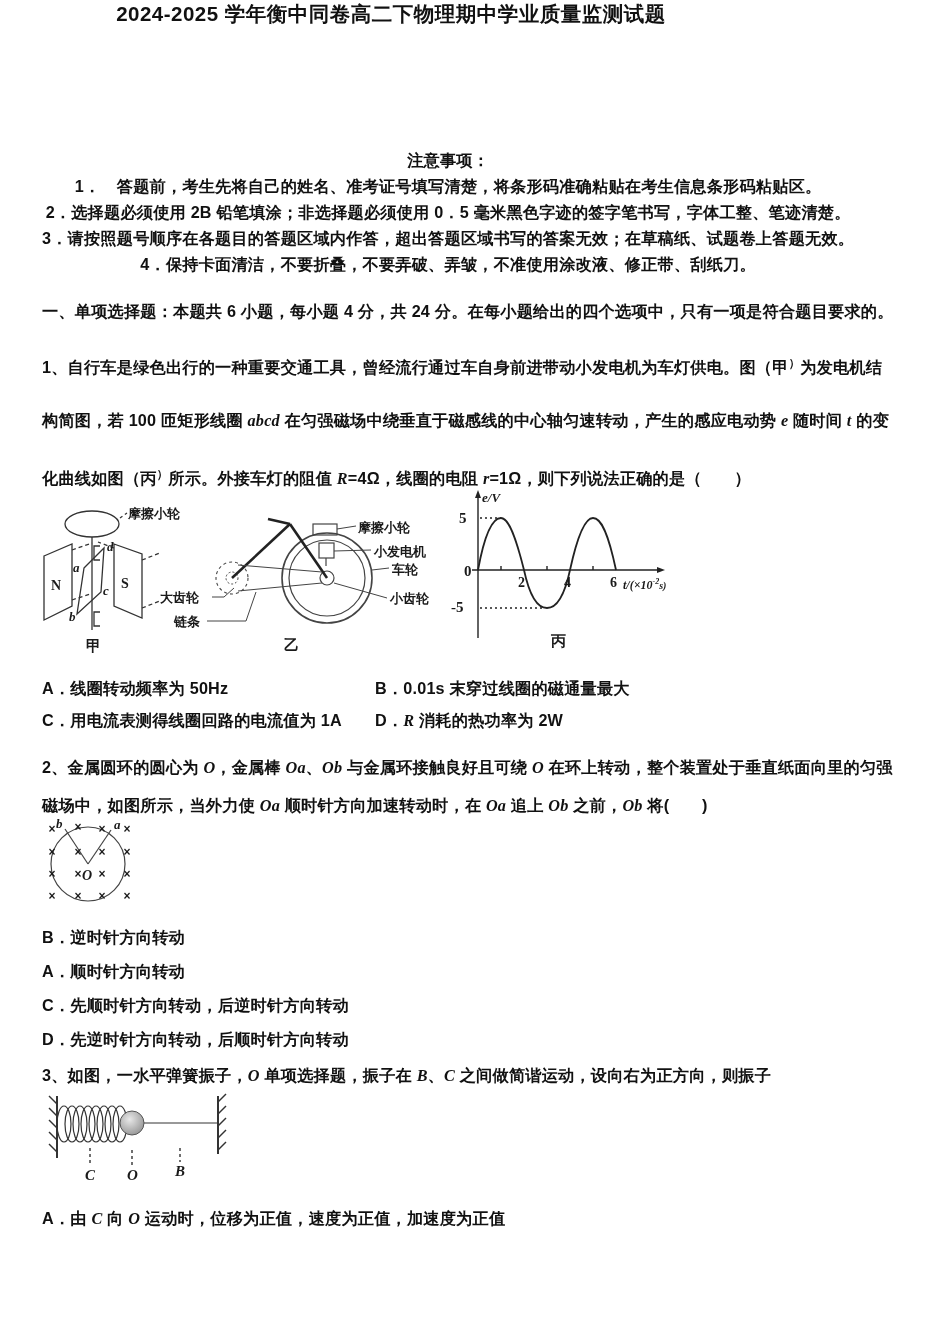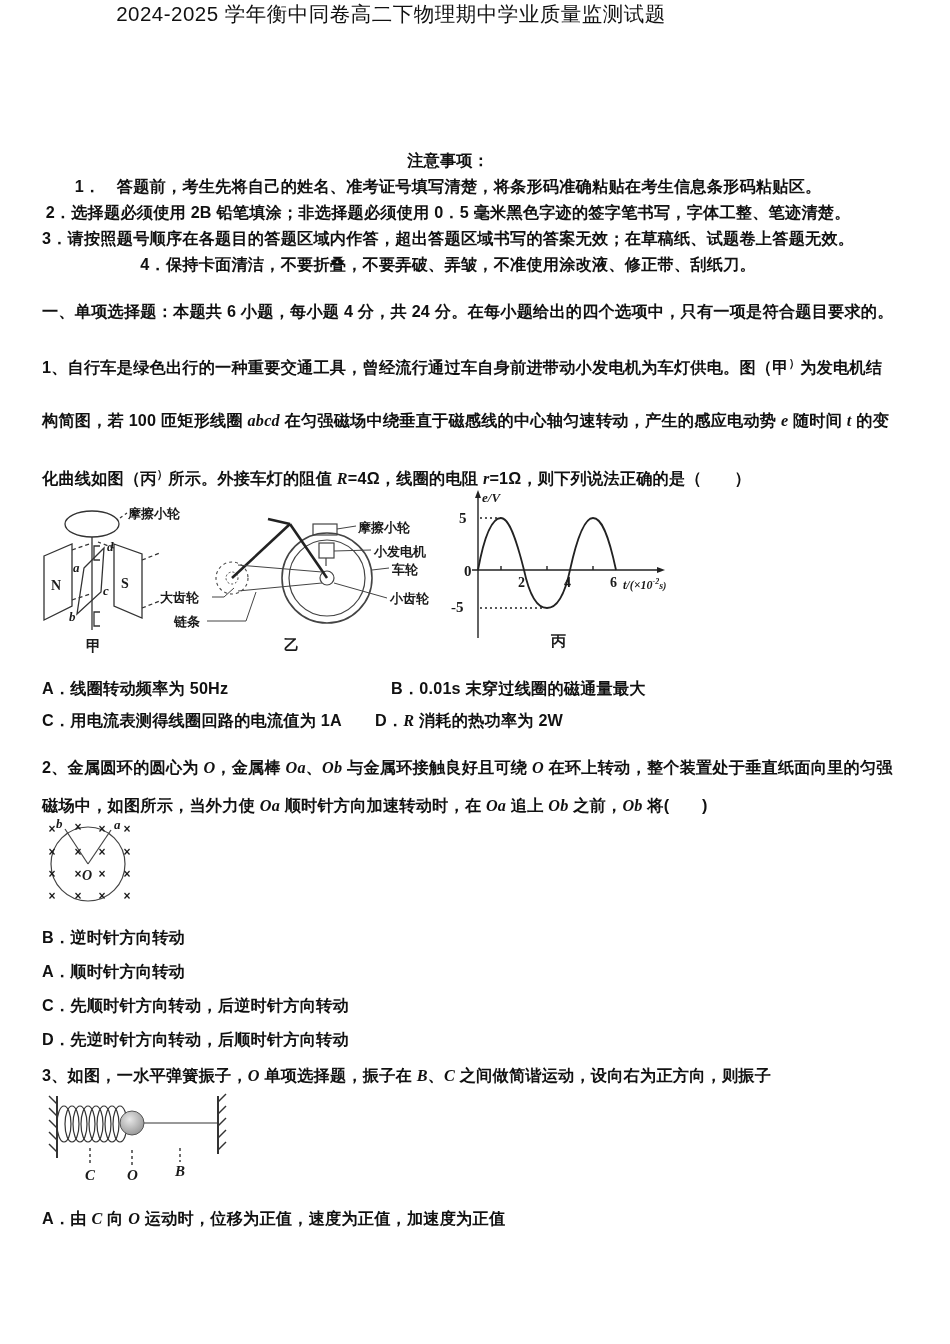--- a/index.html
+++ b/index.html
@@ -6,21 +6,21 @@
   html,body { background:#ffffff; }
   body {
     width:950px; height:1344px;
     font-family:"Liberation Sans","DejaVu Sans",sans-serif;
     color:#111;
   }
   .page { position:relative; width:950px; height:1344px; overflow:hidden; background:#fff; }
   .abs { position:absolute; }
   .title {
     left:0; top:108; width:782px; text-align:center;
-    font-size:20.5px; font-weight:normal; letter-spacing:0.5px;
+    font-size:20.5px; font-weight:bold; letter-spacing:0.5px;
   }
   .body-text { font-size:16.2px; font-weight:bold; letter-spacing:0.2px; white-space:nowrap; }
   .notice { left:42px; top:147px; line-height:26px;text-align:center; }
   .section-heading { left:42px; top:301px; }
   .q1para { left:42px; top:337px; line-height:53px; }
   .q2para { left:42px; top:749px; line-height:37px; }
   .q2opts { left:42px; top:920px; line-height:34px; }
   .optrow { display:flex; }
   .optrow .c1a { width:333px; }
   .optrow .c1b { width:333px; }
@@ -132,21 +132,21 @@
     <text x="14" y="37" class="tick-label" font-size="15">5</text>
     <text x="19" y="90" class="tick-label" font-size="15">0</text>
     <text x="6" y="126" class="tick-label" font-size="15">-5</text>
     <text x="73" y="101" class="tick-label" font-size="14">2</text>
     <text x="119" y="101" class="tick-label" font-size="14">4</text>
     <text x="165" y="101" class="tick-label" font-size="14">6</text>
     <text x="178" y="103" class="math-label" font-size="12"><tspan>t/(×10</tspan><tspan dy="-5" font-size="8">-2</tspan><tspan dy="5" font-size="10">s)</tspan></text>
     <text x="106" y="160" class="fig-caption">丙</text>
   </svg>
 
-  <div class="abs body-text optrow" style="left:42px; top:678px;gap:16px;">
+  <div class="abs body-text optrow" style="left:42px; top:678px;">
     <div class="c1a">A．线圈转动频率为 50Hz</div>
     <div>B．0.01s 末穿过线圈的磁通量最大</div>
   </div>
   <div class="abs body-text optrow" style="left:42px; top:710px;">
     <div class="c1b">C．用电流表测得线圈回路的电流值为 1A</div>
     <div><span>D．</span><span class="it">R</span><span> 消耗的热功率为 2W</span></div>
   </div>
 
   <div class="abs q2para body-text">
     <div><span>2、金属圆环的圆心为 </span><span class="it">O</span><span>，金属棒 </span><span class="it">Oa</span><span>、</span><span class="it">Ob</span><span> 与金属环接触良好且可绕 </span><span class="it">O</span><span> 在环上转动，整个装置处于垂直纸面向里的匀强</span></div>

